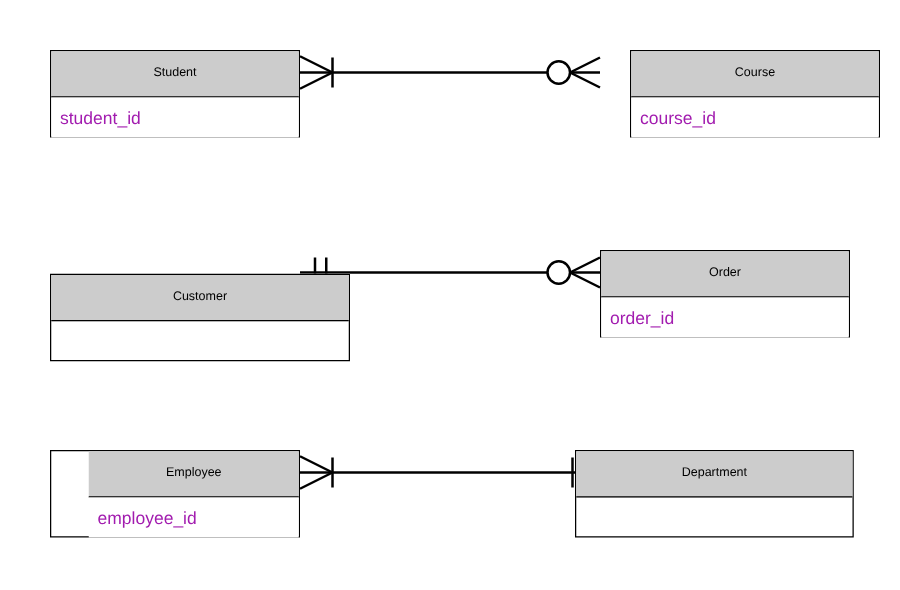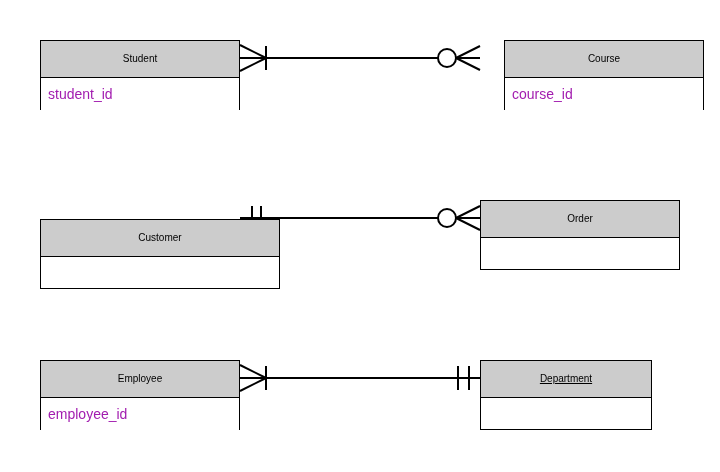--- a/index.html
+++ b/index.html
@@ -118,24 +118,25 @@
     <div class="entity-header">Course</div>
     <div class="entity-body">course_id</div>
   </div>
 
   <div class="entity" style="left:40px; top:200px; width:240px; height:70px;margin-top:19px;">
     <div class="entity-header">Customer</div>
   </div>
 
   <div class="entity" style="left:480px; top:200px; width:200px; height:70px;">
     <div class="entity-header">Order</div>
+    <div class="entity-body">order_id</div>
   </div>
 
-  <div class="entity" style="left:40px; top:360px; width:200px; height:70px;">
+  <div class="entity" style="left:40px; top:360px; width:200px; height:70px;padding-left:30px;">
     <div class="entity-header">Employee</div>
     <div class="entity-body">employee_id</div>
   </div>
 
-  <div class="entity" style="left:480px; top:360px; width:172px; height:70px;text-decoration:underline;">
+  <div class="entity" style="left:460px; top:360px; width:223px; height:70px;">
     <div class="entity-header">Department</div>
   </div>
 
 </div>
 
 </body></html>

